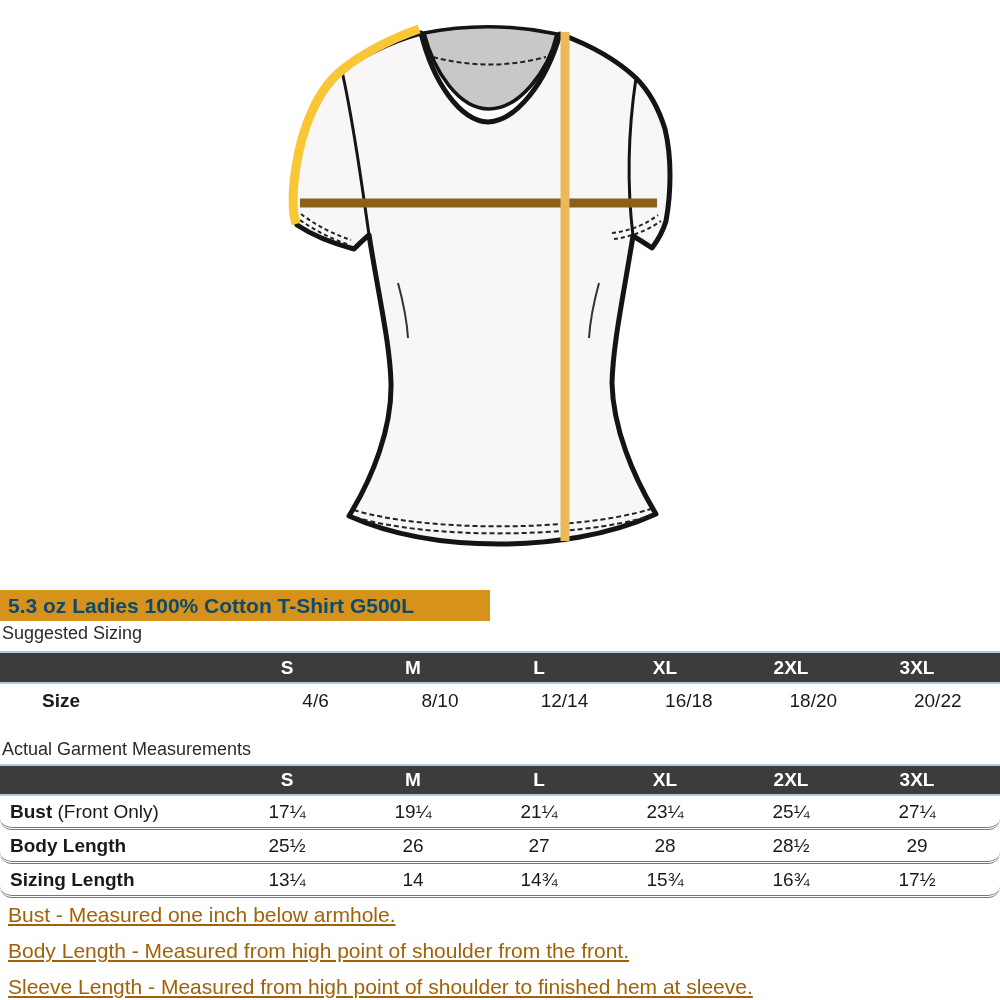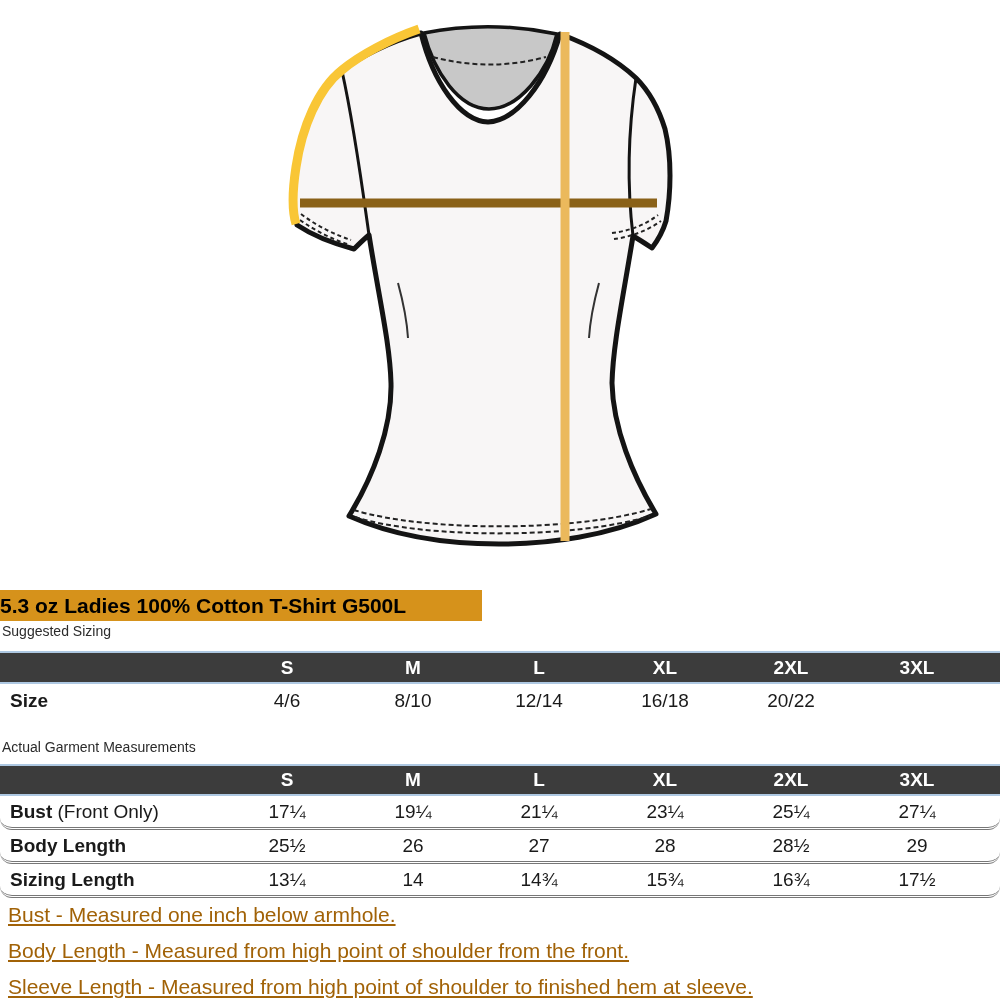--- a/index.html
+++ b/index.html
@@ -2,36 +2,36 @@
 <html><head>
 <meta charset="utf-8">
 <style>
   html,body{margin:0;padding:0;background:#fff;}
   body{font-family:"Liberation Sans",sans-serif;color:#1a1a1a;}
   #stage{position:relative;width:1000px;height:1000px;background:#fff;overflow:hidden;}
 
   #shirt-svg{position:absolute;left:0;top:0;}
 
   #banner{position:absolute;left:0;top:590px;width:482px;height:31px;background:#D6921B;
-          color:#000000;font-size:21px;font-weight:bold;line-height:31px;}
+          color:#0c4a6e;font-size:21px;font-weight:bold;line-height:31px;padding-left:8px;}
 
-  .section-heading{position:absolute;left:2px;font-size:14px;color:#2b2b2b;letter-spacing:0px;}
+  .section-heading{position:absolute;left:2px;font-size:18px;color:#2b2b2b;letter-spacing:0px;}
   #heading-suggested{top:623px;}
   #heading-actual{top:739px;}
 
   .tbl{position:absolute;left:0;width:1000px;}
   #table-suggested{top:651px;}
   #table-actual{top:764px;}
 
   .hdr-row{display:flex;background:#3C3C3C;color:#fff;font-weight:bold;
            border-top:2px solid #AEC8E2;border-bottom:2px solid #AEC8E2;}
   #table-suggested .hdr-row{height:29px;line-height:29px;}
   #table-actual .hdr-row{height:28px;line-height:28px;}
   .data-row{display:flex;background:#fff;height:31px;line-height:31px;}
-  #table-suggested .data-row{height:33px;line-height:33px;}
+  #table-suggested .data-row{height:33px;line-height:33px;padding-left:32px;}
   #table-actual .data-row{border-bottom:3px double #777;border-radius:12px;}
   .c0{width:224px;padding-left:10px;box-sizing:border-box;text-align:left;}
   .cv{width:126px;text-align:center;}
   .tbl{font-size:19px;}
   .row-label{font-weight:bold;}
   .row-label-suffix{font-weight:normal;}
 
   #notes{position:absolute;left:8px;top:903px;font-size:21px;color:#a16207;text-decoration:underline;}
   #notes .note-line{margin-bottom:12px;}
 </style>
@@ -98,20 +98,21 @@
         <div class="cv">XL</div>
         <div class="cv">2XL</div>
         <div class="cv">3XL</div>
       </div>
       <div class="data-row">
         <div class="c0"><span class="row-label">Size</span></div>
         <div class="cv">4/6</div>
         <div class="cv">8/10</div>
         <div class="cv">12/14</div>
         <div class="cv">16/18</div>
+        <div class="cv">18/20</div>
         <div class="cv">20/22</div>
       </div>
     </div>
 
   <div id="heading-actual" class="section-heading">Actual Garment Measurements</div>
   <div id="table-actual" class="tbl">
       <div class="hdr-row">
         <div class="c0"></div>
         <div class="cv">S</div>
         <div class="cv">M</div>

